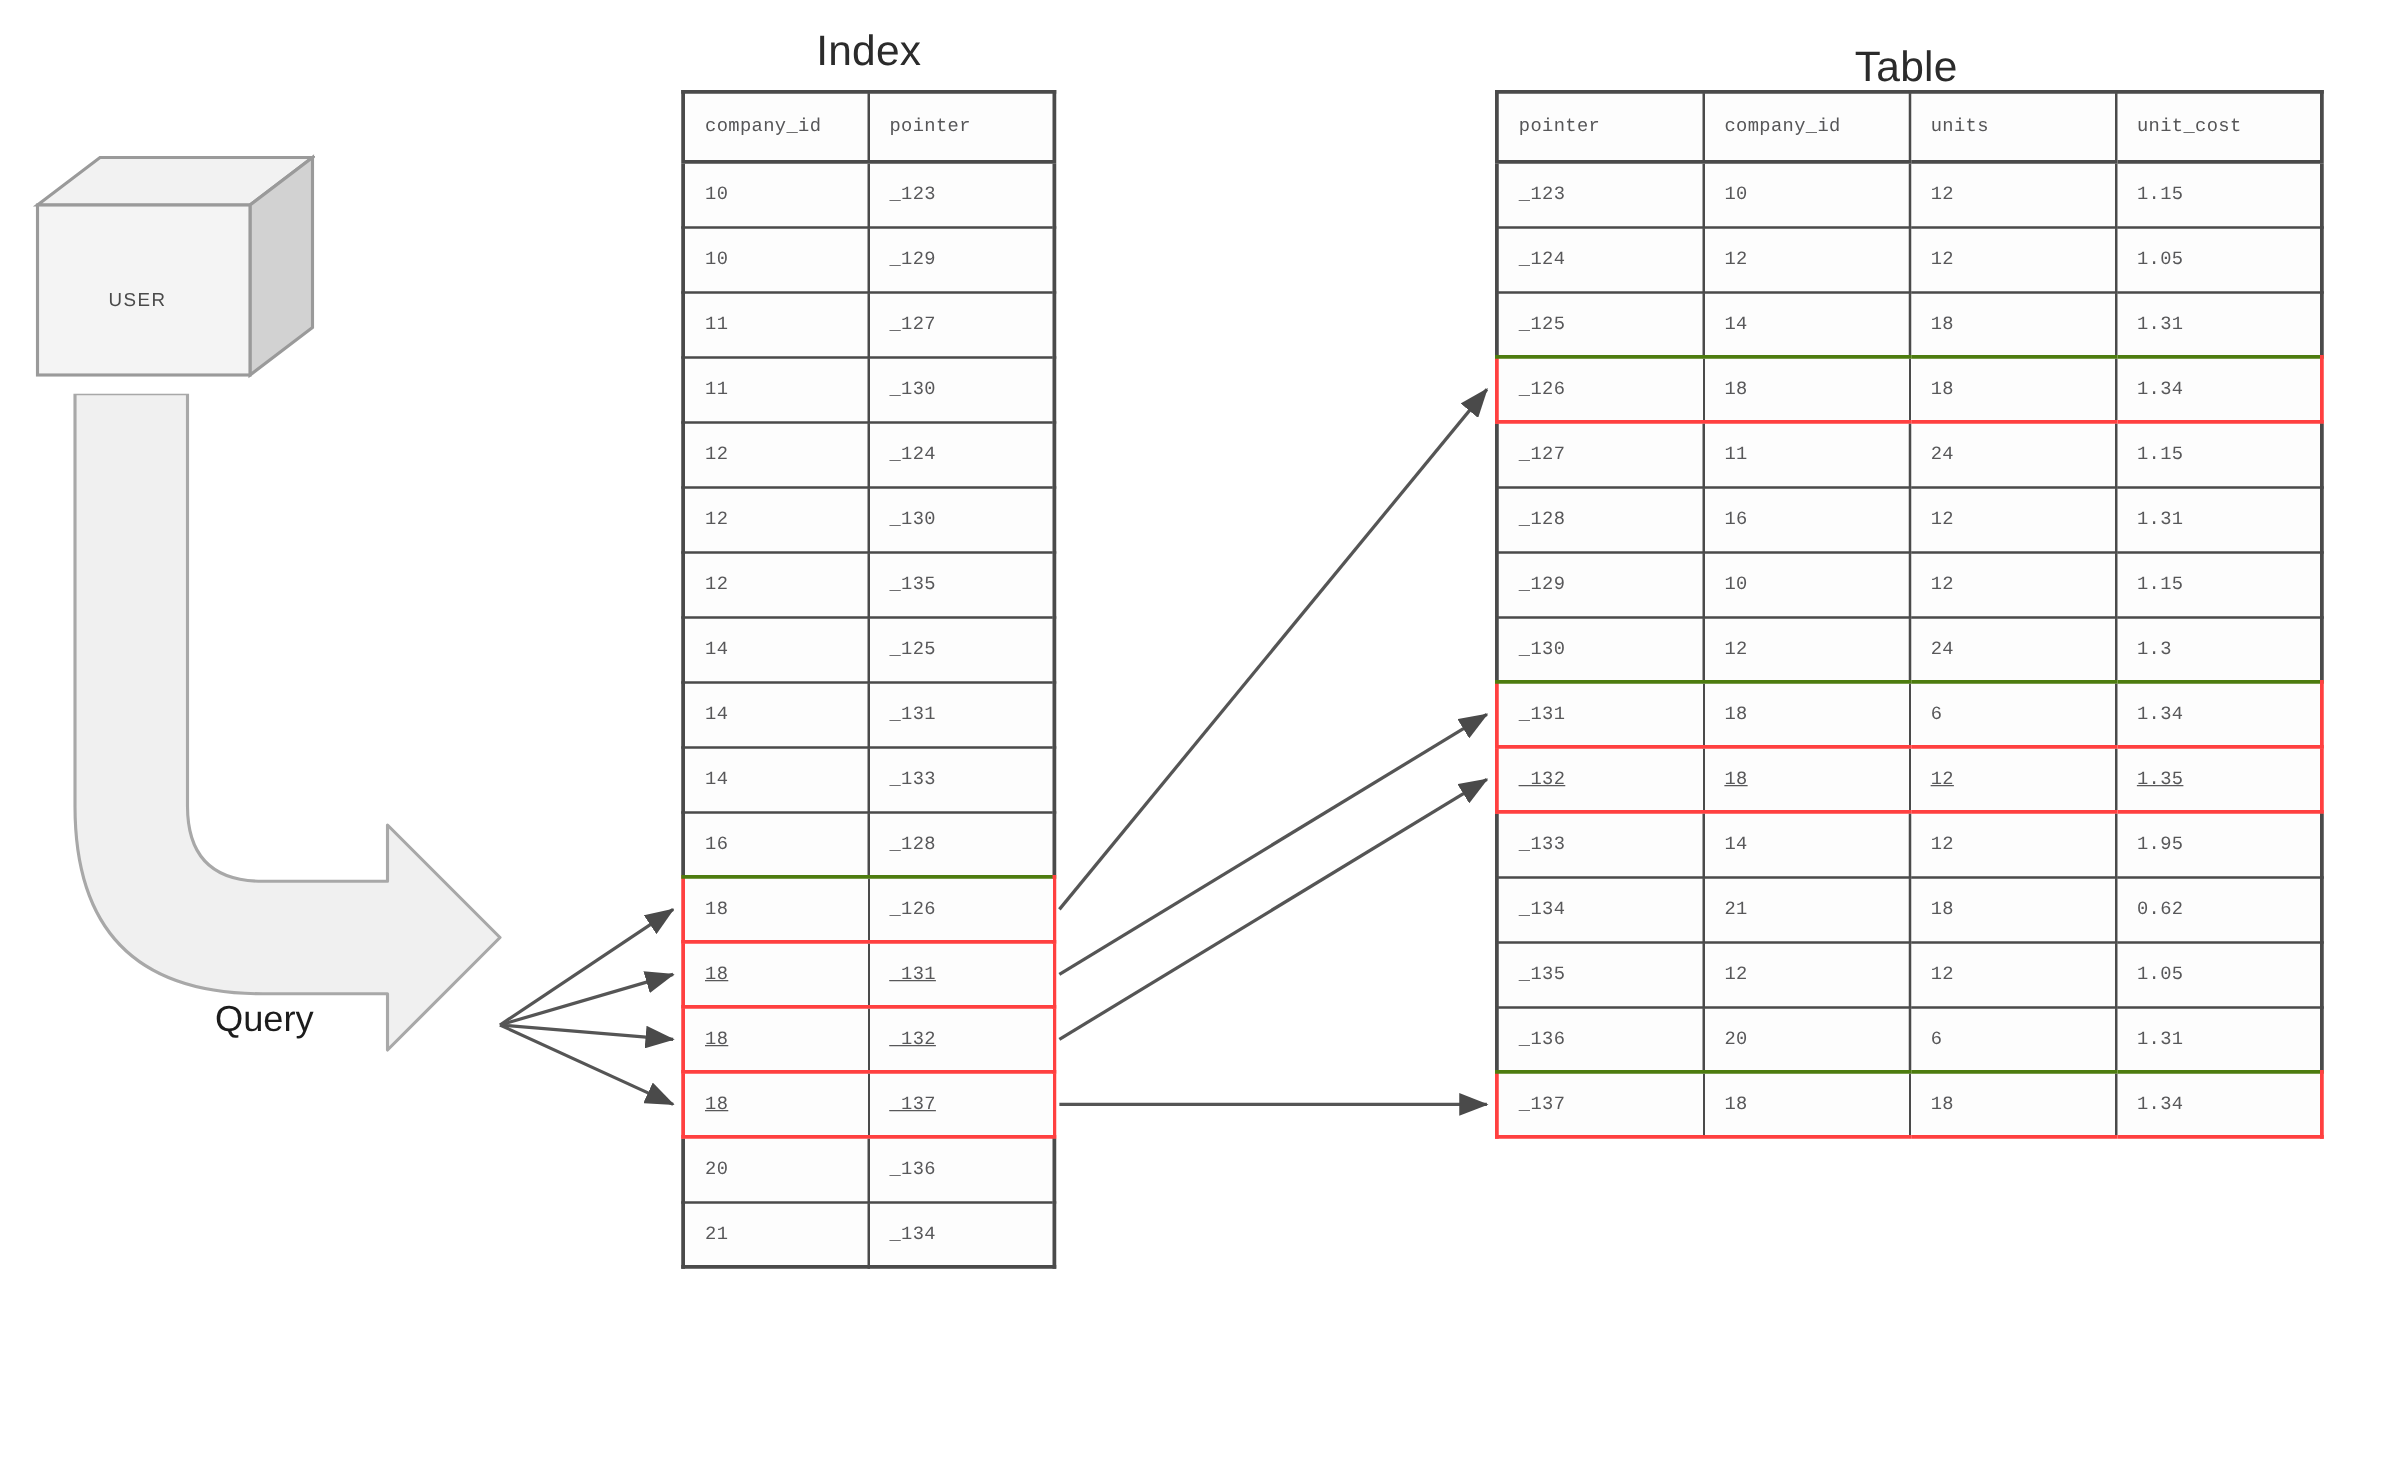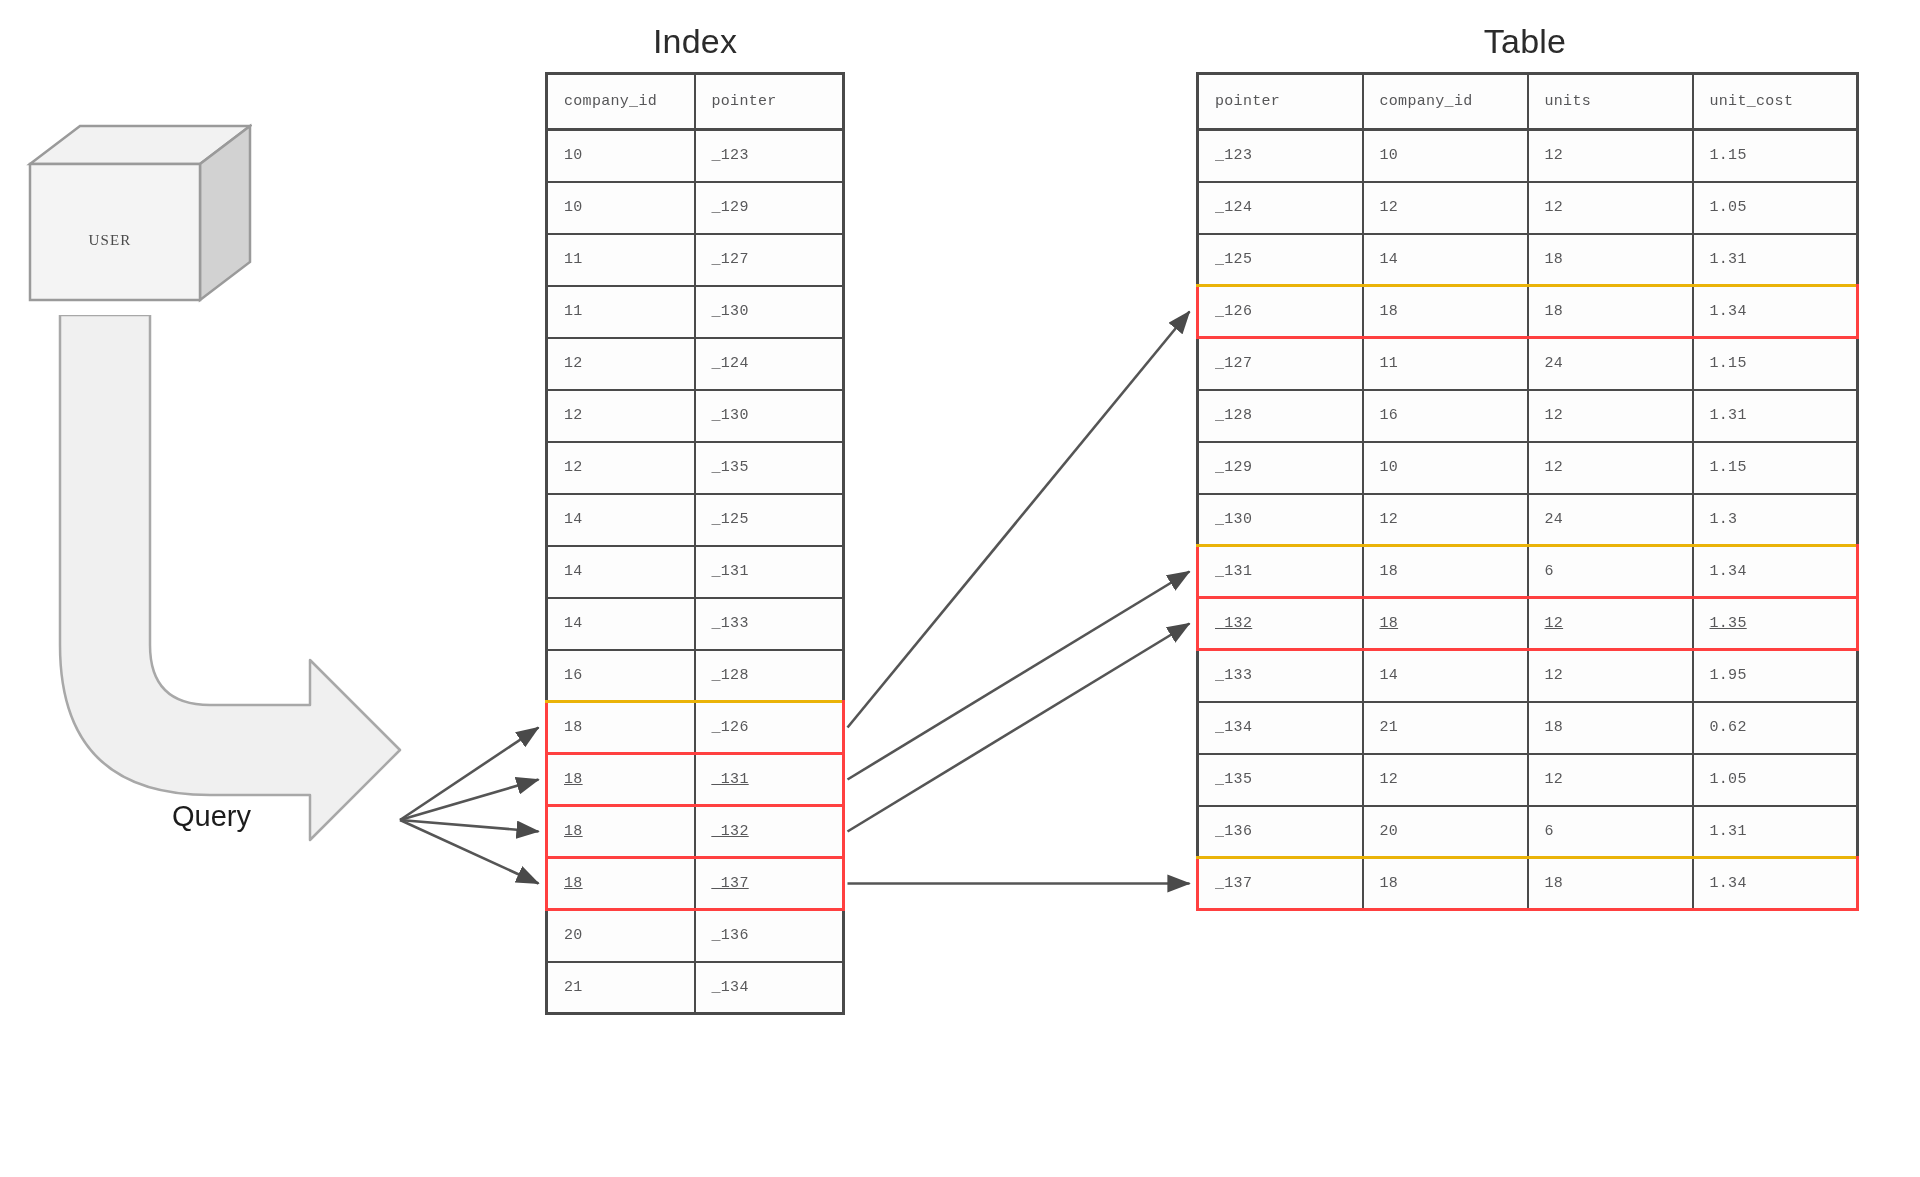--- a/index.html
+++ b/index.html
@@ -28,21 +28,21 @@
     position: absolute;
     font-family: "Liberation Sans", sans-serif;
     font-size: 34px;
     font-weight: 400;
     color: #2b2b2b;
     letter-spacing: 0.2px;
     text-align: center;
     white-space: nowrap;
   }
   #title-index { left: 545px; top: 22px; width: 300px; }
-  #title-table { left: 1195px; top: 22px; width: 660px; }
+  #title-table { left: 1195px; top: 35px; width: 660px; }
 
   
   .db-table {
     position: absolute;
     border-collapse: collapse;
     table-layout: fixed;
     background: #ffffff;
     border: 3px solid #4a4a4a;
   }
   .db-table td, .db-table th {
@@ -63,21 +63,21 @@
   .db-table th {
     font-weight: 400;
     color: #565658;
     height: 56px;
     border-bottom: 3px solid #4a4a4a;
     margin-left: 39px;
   }
 
   
   tr.hl > td {
-    border-top: 3px solid #eab308;
+    border-top: 3px solid #4d7c0f;
     border-bottom: 3px solid #ff4040;
     position: relative;
   }
   tr.hl > td:first-child { border-left: 3px solid #ff4040; }
   tr.hl > td:last-child  { border-right: 3px solid #ff4040; }
   
   tr.hl + tr.hl > td { border-top: 3px solid #ff4040; text-decoration: underline; }
 
   #index-table {
     left: 545px;
@@ -104,21 +104,21 @@
     top: 122px;
     width: 230px;
     height: 190px;
   }
   #user-label {
     position: absolute;
     left: 30px;
     top: 232px;
     width: 160px;
     text-align: center;
-    font-family: Liberation Serif, serif;
+    font-family: Liberation Sans, sans-serif;
     font-size: 15px;
     color: #4a4a4a;
     letter-spacing: 1.2px;
     pointer-events: none;
   }
 
   
   #query-arrow {
     position: absolute;
     left: 55px;

